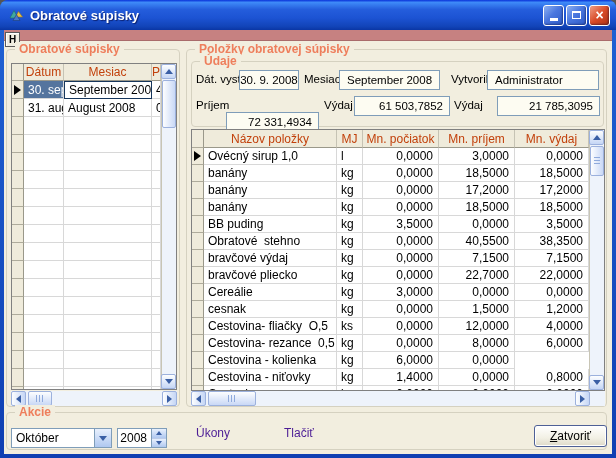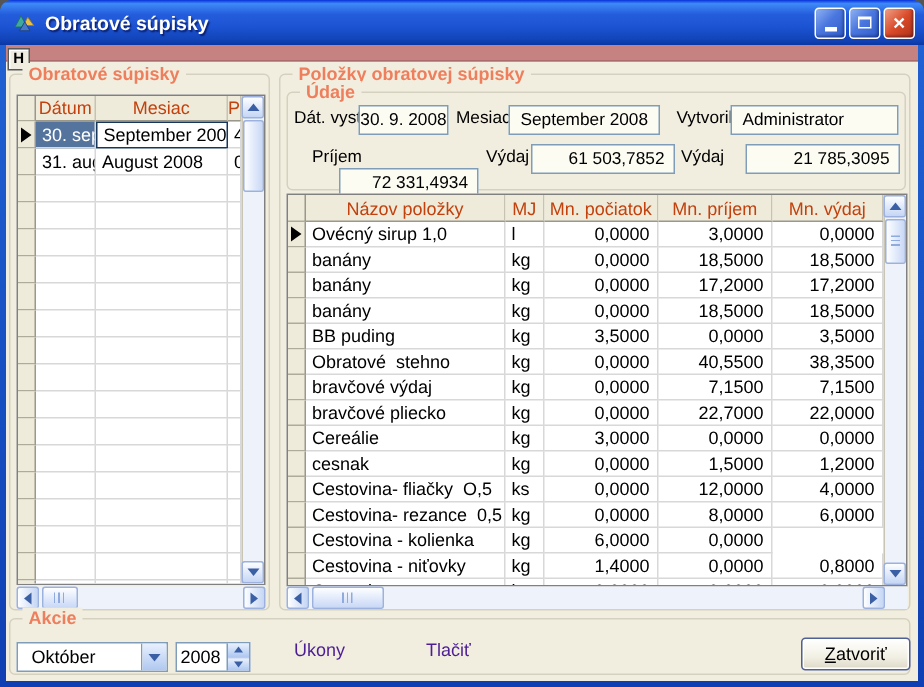--- a/index.html
+++ b/index.html
@@ -86,21 +86,21 @@
   .mt-row{display:flex;height:17px;background:#fff;}
   .m-sel{width:12px;}
   .m-name{width:133px;}
   .m-mj{width:26px;}
   .m-n{width:76px;}
   .m-n3{width:74px;}
   .partial{height:6px;overflow:hidden;}
   
   .combo{position:absolute;left:4px;top:15px;width:101px;height:20px;background:#fff;border:1px solid var(--field_border);
     display:flex;align-items:center;}
-  .combo-text{flex:1;padding-left:9px;overflow:hidden;white-space:nowrap;}
+  .combo-text{flex:1;padding-left:4px;overflow:hidden;white-space:nowrap;}
   .dropbtn{width:17px;height:18px;background:linear-gradient(180deg,#E8F0FD,#AFC8F0);border-left:1px solid var(--field_border);
     display:flex;align-items:center;justify-content:center;border-radius:0 1px 1px 0;}
   .spin{position:absolute;left:110px;top:15px;width:50px;height:20px;background:#fff;border:1px solid var(--field_border);
     display:flex;align-items:center;}
   .spin-text{flex:1;text-align:right;padding-right:4px;}
   .spinbtns{width:15px;height:18px;display:flex;flex-direction:column;border-left:1px solid var(--field_border);}
   .spinbtns > span{flex:1;background:linear-gradient(180deg,#E8F0FD,#AFC8F0);display:flex;align-items:center;justify-content:center;}
   .spinbtns > span + span{border-top:1px solid #BCCBE8;}
   .spin .tri-up{border-left-width:3px;border-right-width:3px;border-bottom-width:4px;}
   .spin .tri-dn{border-left-width:3px;border-right-width:3px;border-top-width:4px;}
@@ -285,21 +285,21 @@
       <span class="gb-label">Položky obratovej súpisky</span>
 
       <div class="gb gb-udaje">
         <span class="gb-label">Údaje</span>
         <span class="fl" style="left:4px;top:11px;">Dát. vyst.</span>
         <span class="fv c" style="left:47px;top:8px;width:60px;">30. 9. 2008</span>
         <span class="fl" style="left:112px;top:11px;">Mesiac</span>
         <span class="fv l" style="left:147px;top:8px;width:101px;">September 2008</span>
         <span class="fl" style="left:259px;top:11px;">Vytvoril</span>
         <span class="fv l" style="left:295px;top:8px;width:112px;">Administrator</span>
-        <span class="fl" style="left:16px;top:37px;">Príjem</span>
+        <span class="fl" style="left:4px;top:37px;">Príjem</span>
         <span class="fv r" style="left:34px;top:50px;width:93px;">72 331,4934</span>
         <span class="fl" style="left:132px;top:37px;">Výdaj</span>
         <span class="fv r" style="left:162px;top:34px;width:96px;">61 503,7852</span>
         <span class="fl" style="left:262px;top:37px;">Výdaj</span>
         <span class="fv r" style="left:305px;top:34px;width:103px;">21 785,3095</span>
       </div>
 
       <div class="tblbox mt">
         <div class="mt-head">
           <div class="hd selc m-sel"></div>

